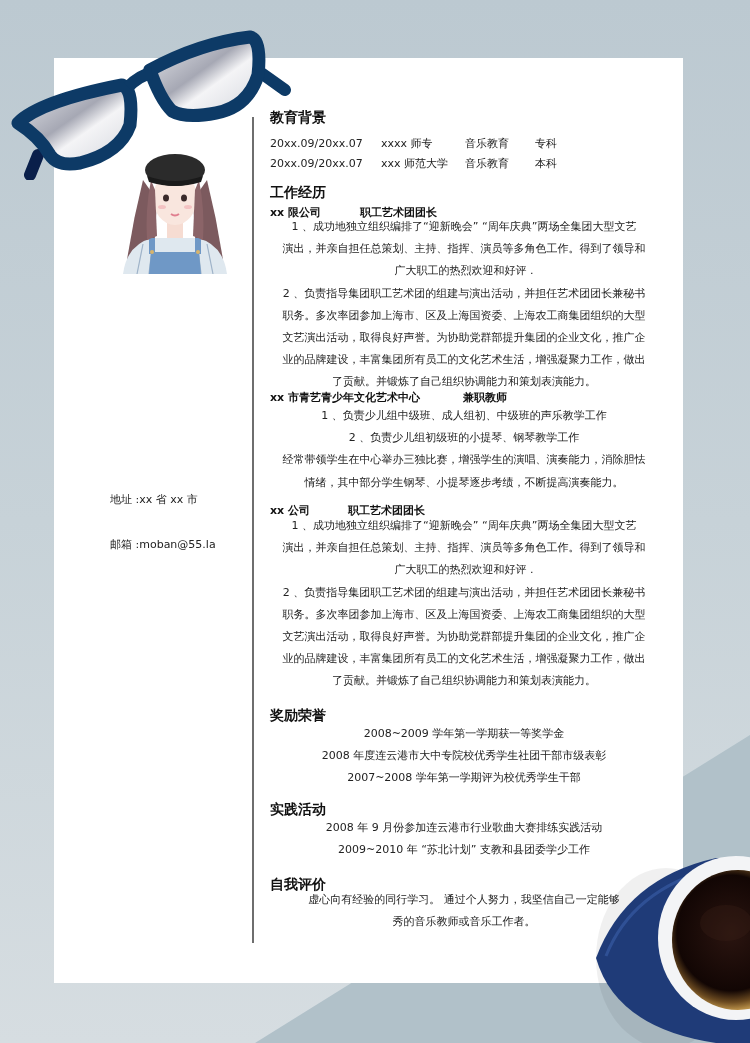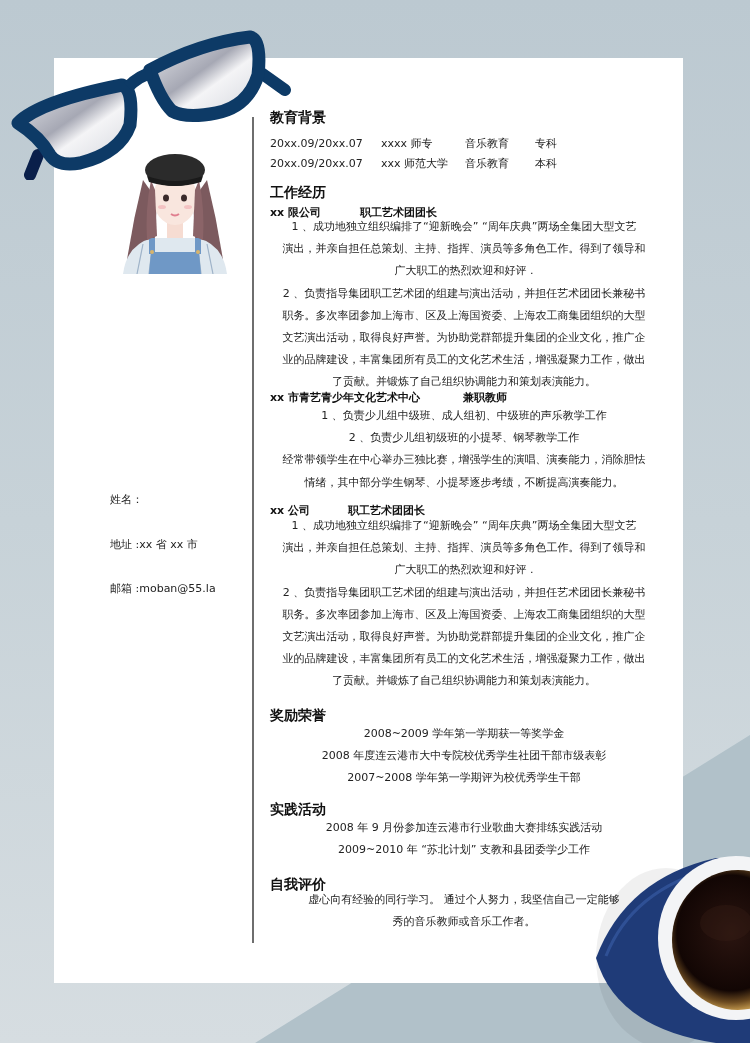--- a/index.html
+++ b/index.html
@@ -86,23 +86,20 @@
   <ellipse cx="53" cy="58" rx="3" ry="3.5" fill="#3a2a2a"></ellipse>
   <ellipse cx="71" cy="58" rx="3" ry="3.5" fill="#3a2a2a"></ellipse>
 
   <ellipse cx="49" cy="67" rx="4" ry="2" fill="#f4c3c3"></ellipse>
   <ellipse cx="75" cy="67" rx="4" ry="2" fill="#f4c3c3"></ellipse>
 
   <path d="M58 74 Q62 77 66 74" stroke="#e07f8f" stroke-width="2" fill="none"></path>
 </svg>
 
 <div class="contact-list">
-  <div class="contact-item">
-    <span>姓名：</span><span></span>
-  </div>
   <div class="contact-item">
     <span>地址</span> <span>:xx 省 xx 市</span>
   </div>
   <div class="contact-item">
     <span>邮箱</span> <span>:moban@55.la</span>
   </div>
 </div>
 
 <div class="section-title" style="top:108px">教育背景</div>
 <div class="edu-row" style="top:129px;width:390px;height:14px">

